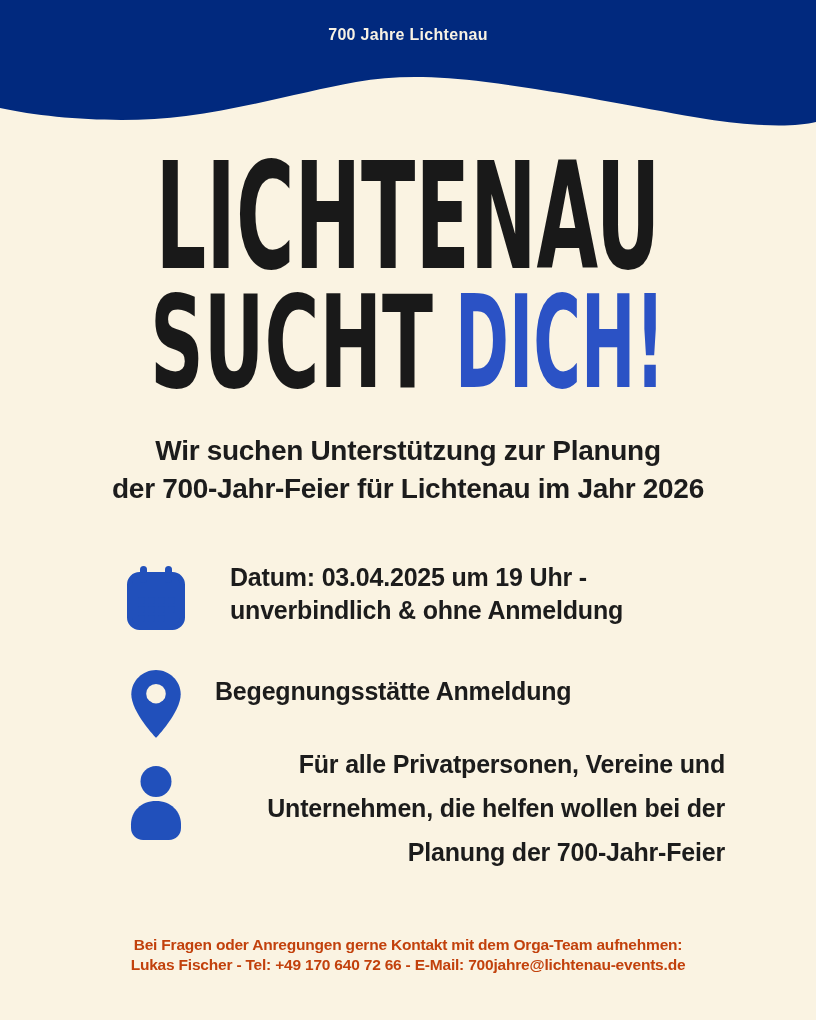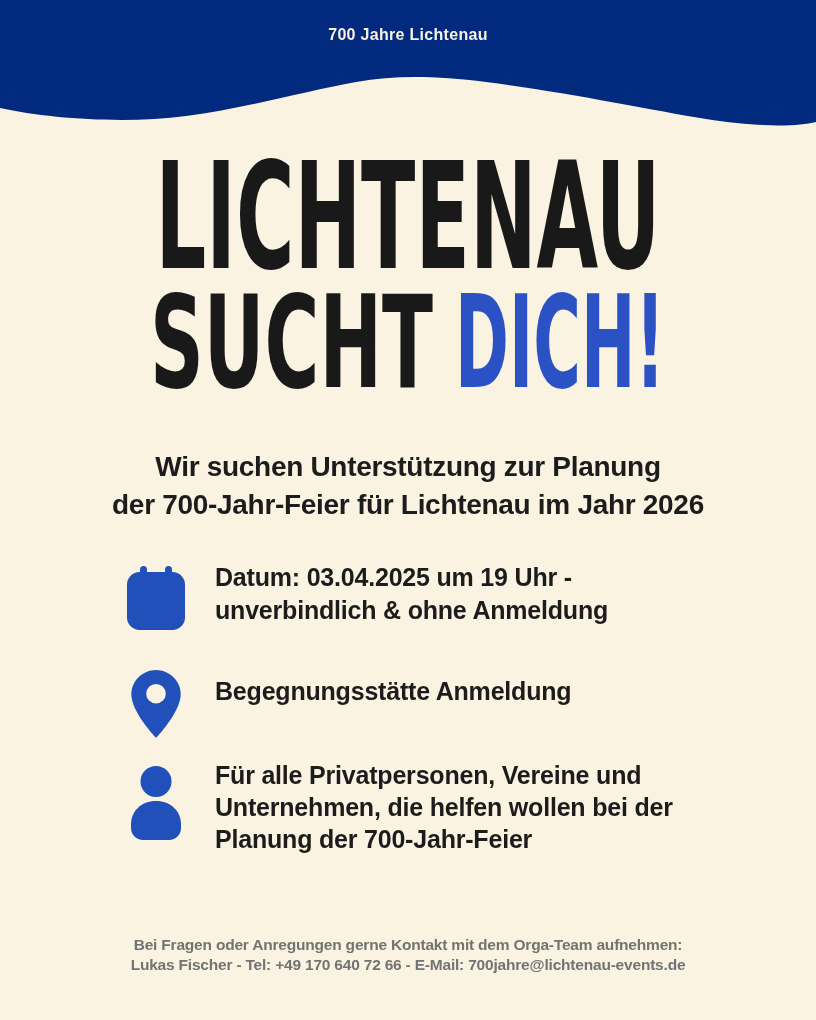--- a/index.html
+++ b/index.html
@@ -34,43 +34,42 @@
   .title-svg .t2.blue { fill: #2B52C5; }
 
   
   .subtitle {
     position: absolute; top: 432px; left: 0; width: 816px;
     text-align: center;
     color: #1C1C1C;
     font-size: 28px; font-weight: 700; letter-spacing: -0.3px;
     line-height: 38px;
     white-space: pre-line;
-    margin-top: 16px;
   }
 
   
   .icon-abs { position: absolute; display: block; }
   .row-text {
     position: absolute; left: 215px;
     color: #1C1C1C;
     font-size: 25px; font-weight: 700; letter-spacing: -0.2px;
     white-space: pre-line;
   }
-  .row-text.r1 { top: 561px; line-height: 33px; width: 470px; }
+  .row-text.r1 { top: 561px; line-height: 33px; width: 470px; margin-left: 15px; }
   .row-text.r2 { top: 676px; line-height: 30px; }
-  .row-text.r3 { top: 759px; line-height: 32px; width: 510px; }
+  .row-text.r3 { top: 742px; line-height: 44px; width: 510px; text-align: right; }
 
   .ic-blue { fill: #2150BB; }
   .ic-hole { fill: #FAF3E2; }
   .ic-white { fill: #FFFFFF; }
 
   
   .footer {
     position: absolute; top: 935px; left: 0; width: 816px;
-    text-align: center; color: #737373;
+    text-align: center; color: #c2410c;
   }
   .footer .f-line {
     font-size: 15.5px; font-weight: 700; letter-spacing: -0.2px; line-height: 20px;
   }
   .footer .f-line + .f-line { margin-top: 0; }
 </style>
 </head>
 <body>
 
 <div class="poster">

